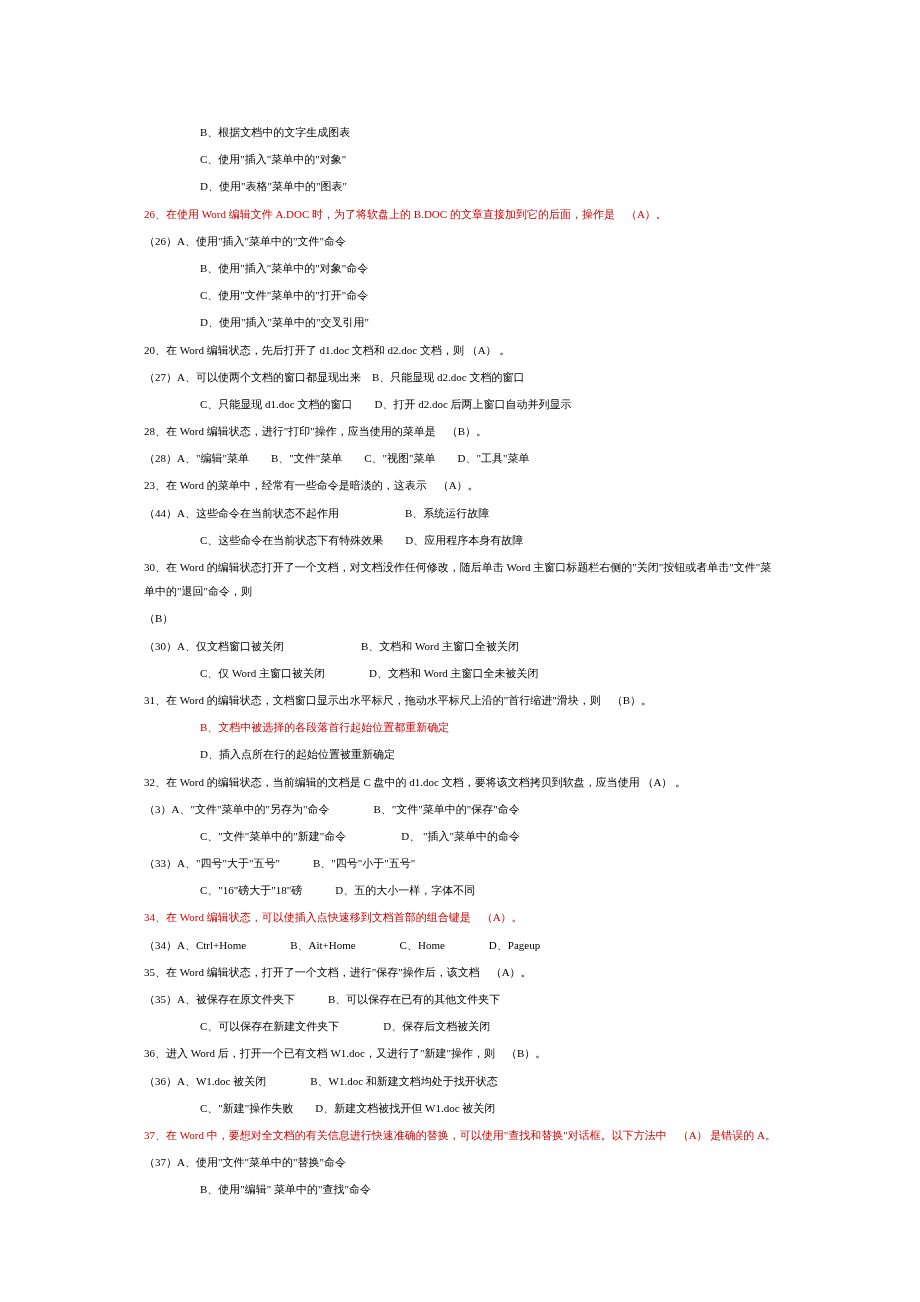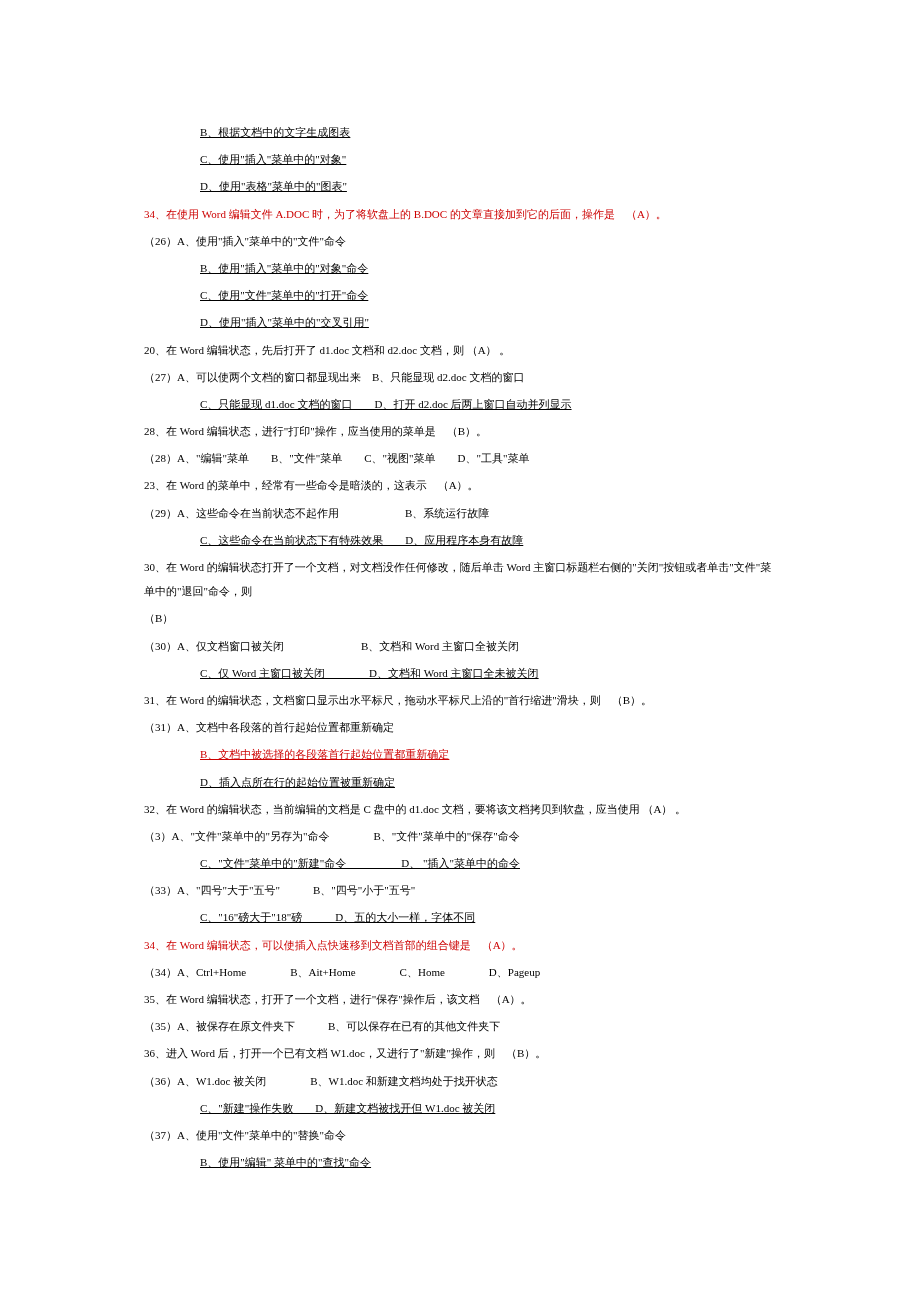--- a/index.html
+++ b/index.html
@@ -14,64 +14,64 @@
       color: #000;
       background: #fff;
       padding: 120px 140px 40px 140px;
       width: 920px;
     }
     .line {
       margin-bottom: 3px;
     }
     .indent1 {
       padding-left: 60px;
-      text-decoration: underline;
     }
     .indent0 {
       padding-left: 4px;
     }
     .red {
       color: #cc0000;
     }
   </style>
 </head>
 <body>
 
 <div id="content">
     <div class="line indent1">B、根据文档中的文字生成图表</div>
     <div class="line indent1">C、使用"插入"菜单中的"对象"</div>
     <div class="line indent1">D、使用"表格"菜单中的"图表"</div>
-    <div class="line indent0 red">34、在使用 Word 编辑文件 A.DOC 时，为了将软盘上的 B.DOC 的文章直接加到它的后面，操作是　（A）。</div>
+    <div class="line indent0 red">26、在使用 Word 编辑文件 A.DOC 时，为了将软盘上的 B.DOC 的文章直接加到它的后面，操作是　（A）。</div>
     <div class="line indent0">（26）A、使用"插入"菜单中的"文件"命令</div>
     <div class="line indent1">B、使用"插入"菜单中的"对象"命令</div>
     <div class="line indent1">C、使用"文件"菜单中的"打开"命令</div>
     <div class="line indent1">D、使用"插入"菜单中的"交叉引用"</div>
     <div class="line indent0">20、在 Word 编辑状态，先后打开了 d1.doc 文档和 d2.doc 文档，则 （A） 。</div>
     <div class="line indent0">（27）A、可以使两个文档的窗口都显现出来　B、只能显现 d2.doc 文档的窗口</div>
     <div class="line indent1">C、只能显现 d1.doc 文档的窗口　　D、打开 d2.doc 后两上窗口自动并列显示</div>
     <div class="line indent0">28、在 Word 编辑状态，进行"打印"操作，应当使用的菜单是　（B）。</div>
     <div class="line indent0">（28）A、"编辑"菜单　　B、"文件"菜单　　C、"视图"菜单　　D、"工具"菜单</div>
     <div class="line indent0">23、在 Word 的菜单中，经常有一些命令是暗淡的，这表示　（A）。</div>
-    <div class="line indent0">（29）A、这些命令在当前状态不起作用　　　　　　B、系统运行故障</div>
+    <div class="line indent0">（44）A、这些命令在当前状态不起作用　　　　　　B、系统运行故障</div>
     <div class="line indent1">C、这些命令在当前状态下有特殊效果　　D、应用程序本身有故障</div>
     <div class="line indent0">30、在 Word 的编辑状态打开了一个文档，对文档没作任何修改，随后单击 Word 主窗口标题栏右侧的"关闭"按钮或者单击"文件"菜单中的"退回"命令，则</div>
     <div class="line indent0">（B）</div>
     <div class="line indent0">（30）A、仅文档窗口被关闭　　　　　　　B、文档和 Word 主窗口全被关闭</div>
     <div class="line indent1">C、仅 Word 主窗口被关闭　　　　D、文档和 Word 主窗口全未被关闭</div>
     <div class="line indent0">31、在 Word 的编辑状态，文档窗口显示出水平标尺，拖动水平标尺上沿的"首行缩进"滑块，则　（B）。</div>
-    <div class="line indent0">（31）A、文档中各段落的首行起始位置都重新确定</div>
     <div class="line indent1 red">B、文档中被选择的各段落首行起始位置都重新确定</div>
     <div class="line indent1">D、插入点所在行的起始位置被重新确定</div>
     <div class="line indent0">32、在 Word 的编辑状态，当前编辑的文档是 C 盘中的 d1.doc 文档，要将该文档拷贝到软盘，应当使用 （A） 。</div>
     <div class="line indent0">（3）A、"文件"菜单中的"另存为"命令　　　　B、"文件"菜单中的"保存"命令</div>
     <div class="line indent1">C、"文件"菜单中的"新建"命令　　　　　D、 "插入"菜单中的命令</div>
     <div class="line indent0">（33）A、"四号"大于"五号"　　　B、"四号"小于"五号"</div>
     <div class="line indent1">C、"16"磅大于"18"磅　　　D、五的大小一样，字体不同</div>
     <div class="line indent0 red">34、在 Word 编辑状态，可以使插入点快速移到文档首部的组合键是　（A）。</div>
     <div class="line indent0">（34）A、Ctrl+Home　　　　B、Ait+Home　　　　C、Home　　　　D、Pageup</div>
     <div class="line indent0">35、在 Word 编辑状态，打开了一个文档，进行"保存"操作后，该文档　（A）。</div>
     <div class="line indent0">（35）A、被保存在原文件夹下　　　B、可以保存在已有的其他文件夹下</div>
+    <div class="line indent1">C、可以保存在新建文件夹下　　　　D、保存后文档被关闭</div>
     <div class="line indent0">36、进入 Word 后，打开一个已有文档 W1.doc，又进行了"新建"操作，则　（B）。</div>
     <div class="line indent0">（36）A、W1.doc 被关闭　　　　B、W1.doc 和新建文档均处于找开状态</div>
     <div class="line indent1">C、"新建"操作失败　　D、新建文档被找开但 W1.doc 被关闭</div>
+    <div class="line indent0 red">37、在 Word 中，要想对全文档的有关信息进行快速准确的替换，可以使用"查找和替换"对话框。以下方法中　（A） 是错误的 A。</div>
     <div class="line indent0">（37）A、使用"文件"菜单中的"替换"命令</div>
     <div class="line indent1">B、使用"编辑" 菜单中的"查找"命令</div>
   </div>
 
 </body></html>

